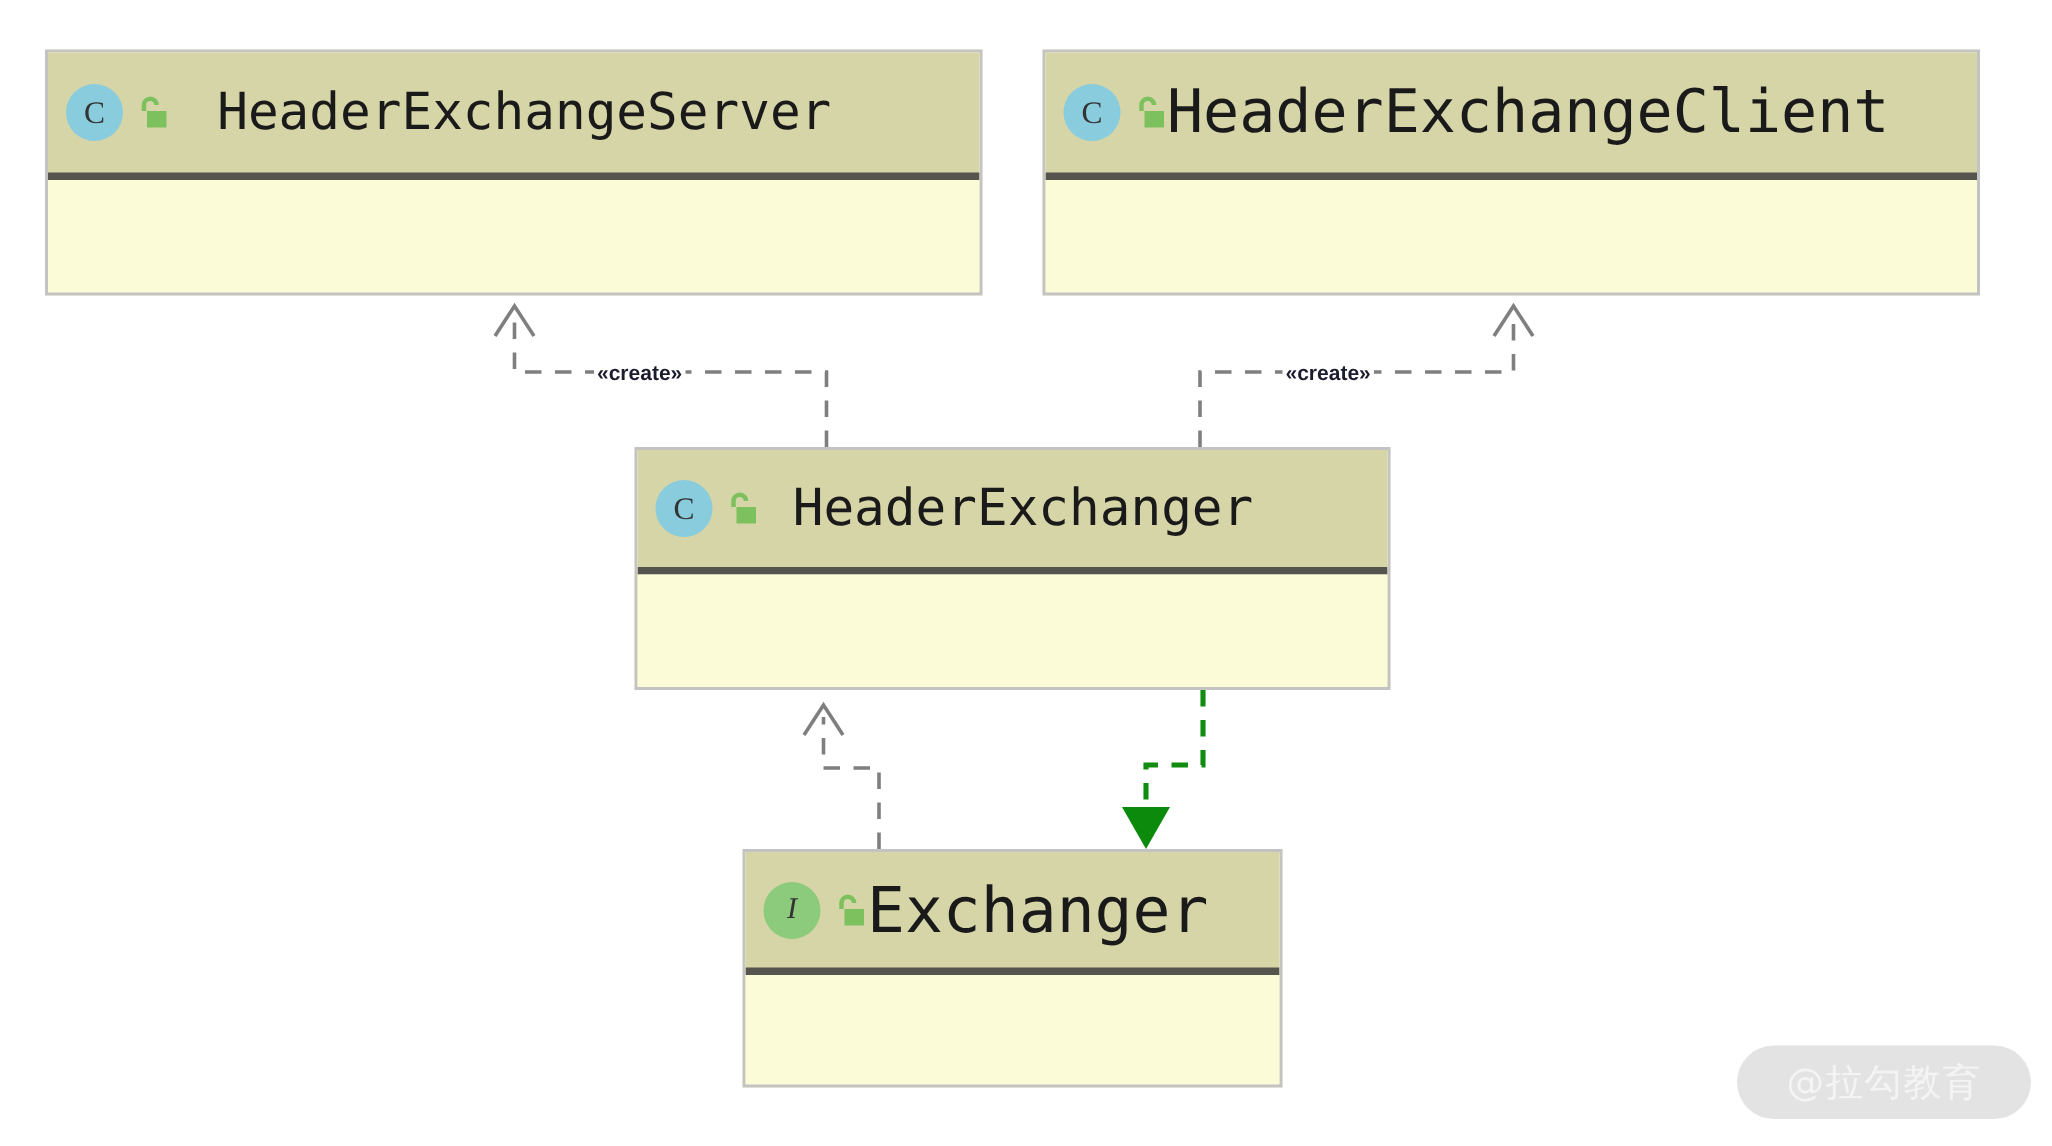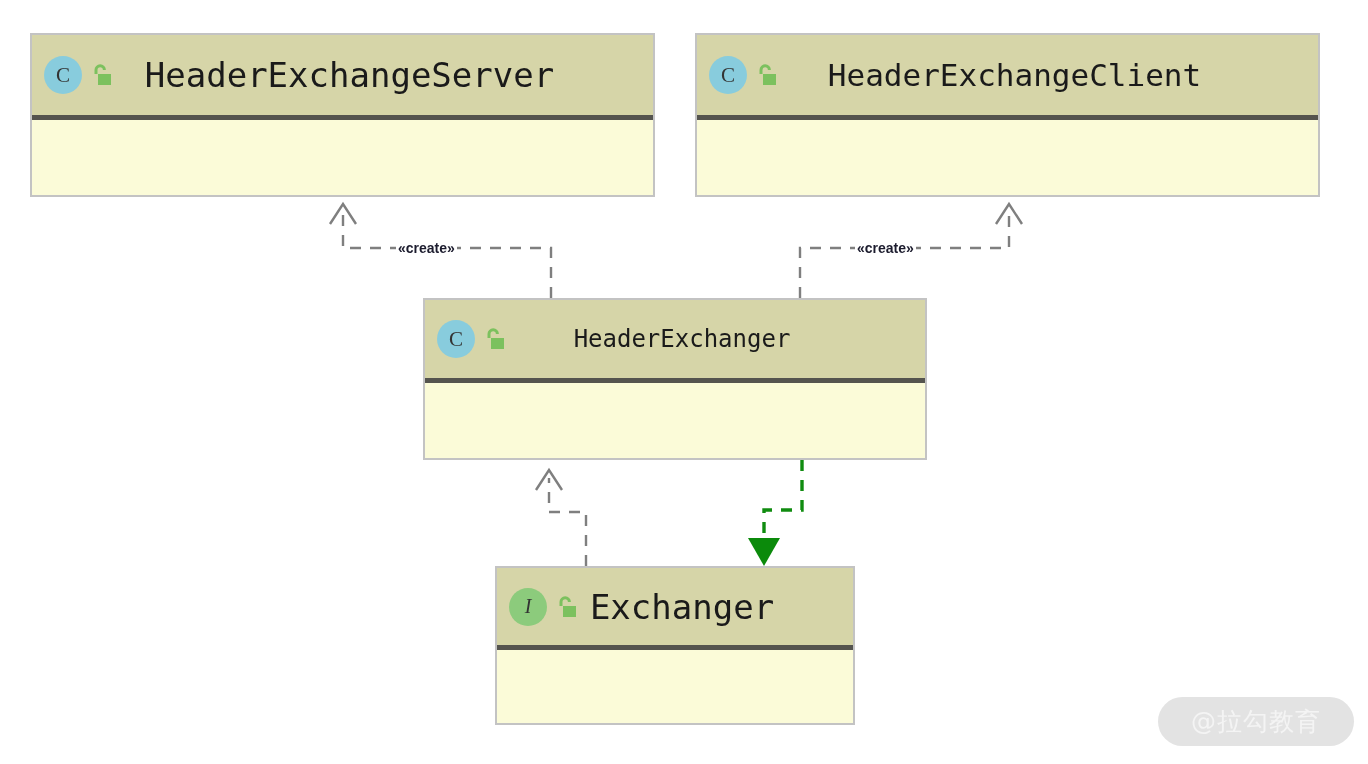--- a/index.html
+++ b/index.html
@@ -174,49 +174,49 @@
 
   <div class="uml-box" style="left:695px; top:33px; width:625px; height:164px;">
     <div class="uml-header" style="height:85px;">
       <div class="type-badge cls">C</div>
       <span class="lock-icon">
         <svg viewBox="0 0 22 24" xmlns="http://www.w3.org/2000/svg">
           <path d="M5 11 V7 a4.2 4.2 0 0 1 8.4 0" fill="none" stroke="#7cc15e" stroke-width="3"></path>
           <rect x="7" y="11" width="13" height="11" fill="#7cc15e"></rect>
         </svg>
       </span>
-      <span class="uml-title" style="font-size:31px;">HeaderExchangeClient</span>
+      <span class="uml-title" style="font-size:40px;">HeaderExchangeClient</span>
     </div>
     <div class="uml-body" style="height:74px;"></div>
   </div>
 
   <div class="uml-box" style="left:423px; top:298px; width:504px; height:162px;">
     <div class="uml-header" style="height:83px;">
       <div class="type-badge cls">C</div>
       <span class="lock-icon">
         <svg viewBox="0 0 22 24" xmlns="http://www.w3.org/2000/svg">
           <path d="M5 11 V7 a4.2 4.2 0 0 1 8.4 0" fill="none" stroke="#7cc15e" stroke-width="3"></path>
           <rect x="7" y="11" width="13" height="11" fill="#7cc15e"></rect>
         </svg>
       </span>
-      <span class="uml-title" style="font-size:24px;">HeaderExchanger</span>
+      <span class="uml-title" style="font-size:34px;">HeaderExchanger</span>
     </div>
     <div class="uml-body" style="height:74px;"></div>
   </div>
 
   <div class="uml-box" style="left:495px; top:566px; width:360px; height:159px;">
     <div class="uml-header" style="height:82px;">
       <div class="type-badge iface">I</div>
       <span class="lock-icon">
         <svg viewBox="0 0 22 24" xmlns="http://www.w3.org/2000/svg">
           <path d="M5 11 V7 a4.2 4.2 0 0 1 8.4 0" fill="none" stroke="#7cc15e" stroke-width="3"></path>
           <rect x="7" y="11" width="13" height="11" fill="#7cc15e"></rect>
         </svg>
       </span>
-      <span class="uml-title" style="font-size:34px;">Exchanger</span>
+      <span class="uml-title" style="font-size:42px;">Exchanger</span>
     </div>
     <div class="uml-body" style="height:72px;"></div>
   </div>
 
   <div class="watermark" style="left:1158px; top:697px; width:196px; height:49px;">
     <span>@拉勾教育</span>
   </div>
 
 </div>
 

